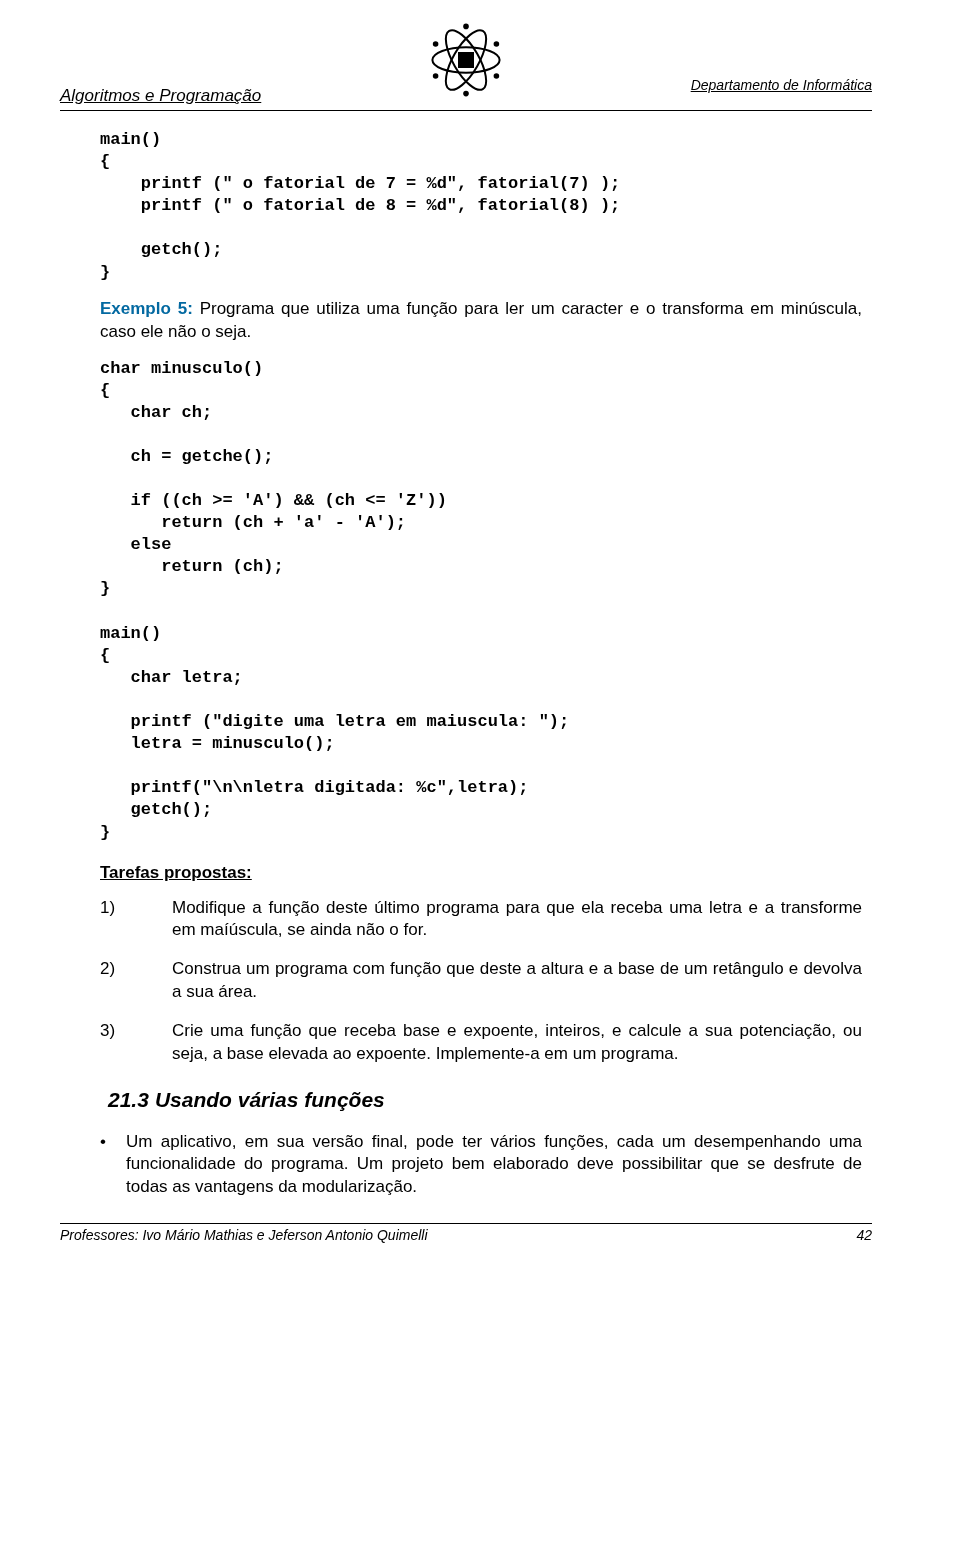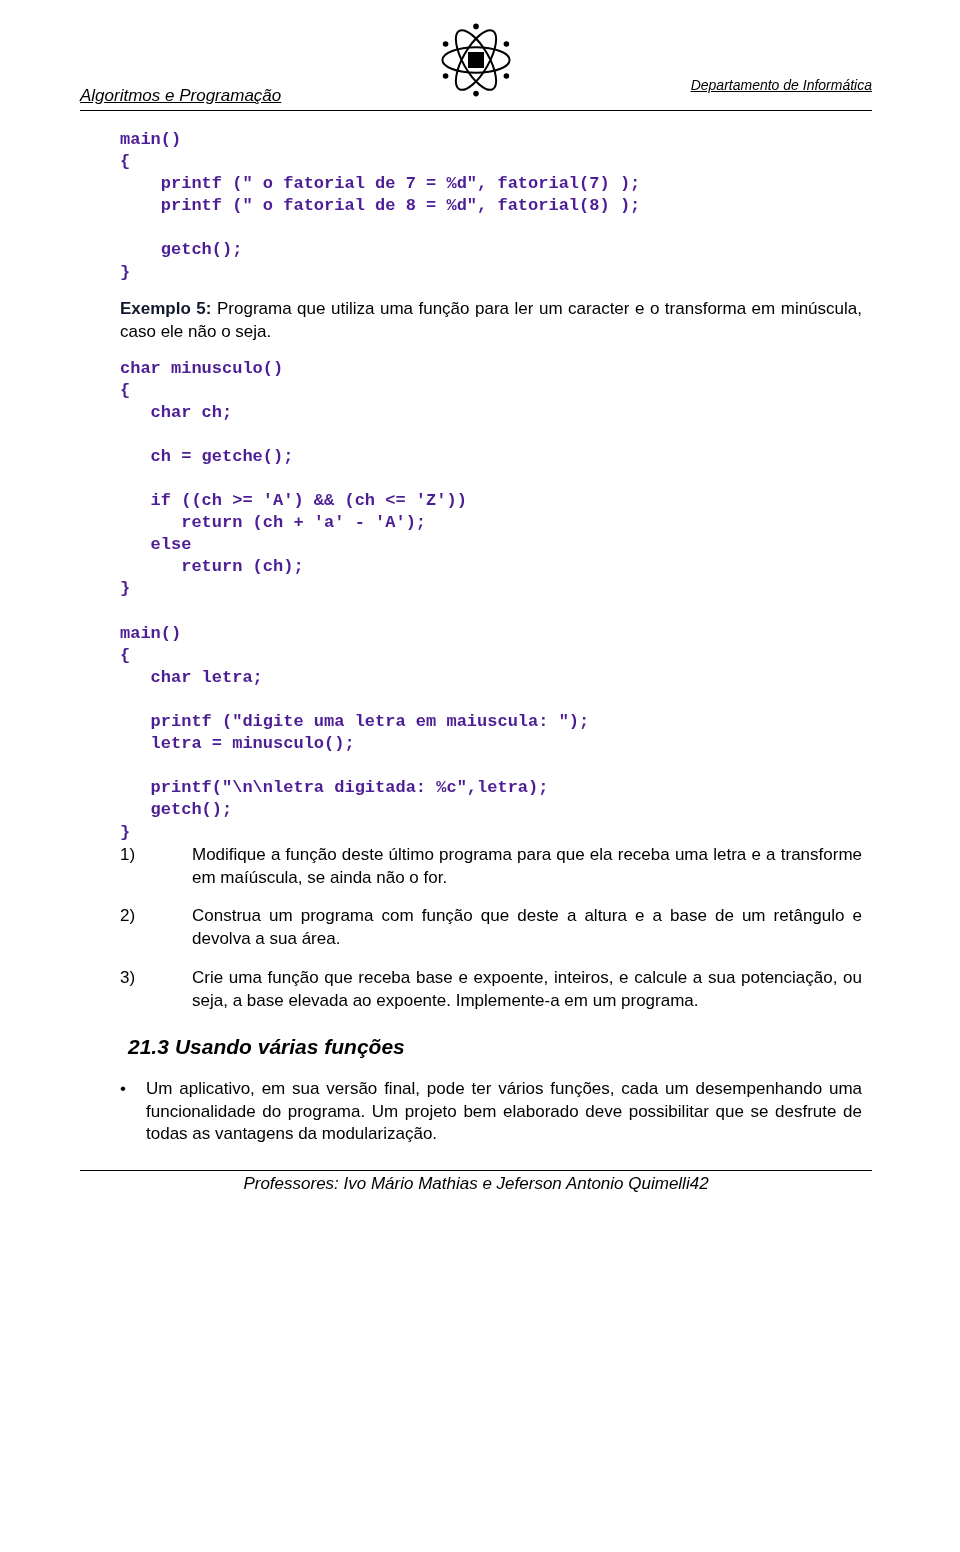--- a/index.html
+++ b/index.html
@@ -9,21 +9,21 @@
     width: 960px;
   }
   body {
     font-family: Arial, Helvetica, sans-serif;
     color: #000;
     font-size: 17px;
     line-height: 1.35;
   }
   .page {
     width: 952px;
-    padding: 20px 80px 30px 80px;
+    padding: 20px 80px 30px 60px;
     box-sizing: border-box;
     position: relative;
   }
   .header {
     position: relative;
     height: 90px;
   }
   .header-left {
     position: absolute;
     left: 0;
@@ -59,31 +59,31 @@
   .content {
     padding-left: 40px;
     padding-right: 10px;
   }
 
   pre.code, pre.code-inner {
     margin: 0;
     font-family: "Courier New", Courier, monospace;
     font-size: 17px;
     font-weight: bold;
-    color: #4c1d95;
+    color: #000000;
     white-space: pre;
     line-height: 1.3;
   }
 
   p.body {
     margin: 14px 0 14px 0;
     text-align: justify;
   }
   .example-label {
-    color: #0f172a;
+    color: #0369a1;
     font-weight: bold;
   }
 
   .tasks-heading {
     font-weight: bold;
     text-decoration: underline;
     margin: 18px 0 12px 0;
   }
 
   .task-row {
@@ -123,23 +123,23 @@
     text-align: justify;
   }
 
   .footer-rule {
     border: none;
     border-top: 1.5px solid #000;
     margin: 24px 0 2px 0;
   }
   .footer {
     display: flex;
-    justify-content: center;
-    font-style: italic;
-    font-size: 17px;
+    justify-content: space-between;
+    font-style: italic;
+    font-size: 14px;
   }
 </style>
 </head>
 <body>
 
 <div class="page">
 
   <div class="header">
     <span class="header-left">Algoritmos e Programação</span>
     <span class="header-logo">
@@ -192,20 +192,21 @@
 {
    char letra;
 
    printf ("digite uma letra em maiuscula: ");
    letra = minusculo();
 
    printf("\n\nletra digitada: %c",letra);
    getch();
 }</pre>
 
+    <div class="tasks-heading">Tarefas propostas:</div>
 
     <div class="task-row">
       <div class="task-num">1)</div>
       <div class="task-text">Modifique a função deste último programa para que ela receba uma letra e a transforme em maíúscula, se ainda não o for.</div>
     </div>
     <div class="task-row">
       <div class="task-num">2)</div>
       <div class="task-text">Construa um programa com função que deste a altura e a base de um retângulo e devolva a sua área.</div>
     </div>
     <div class="task-row">

